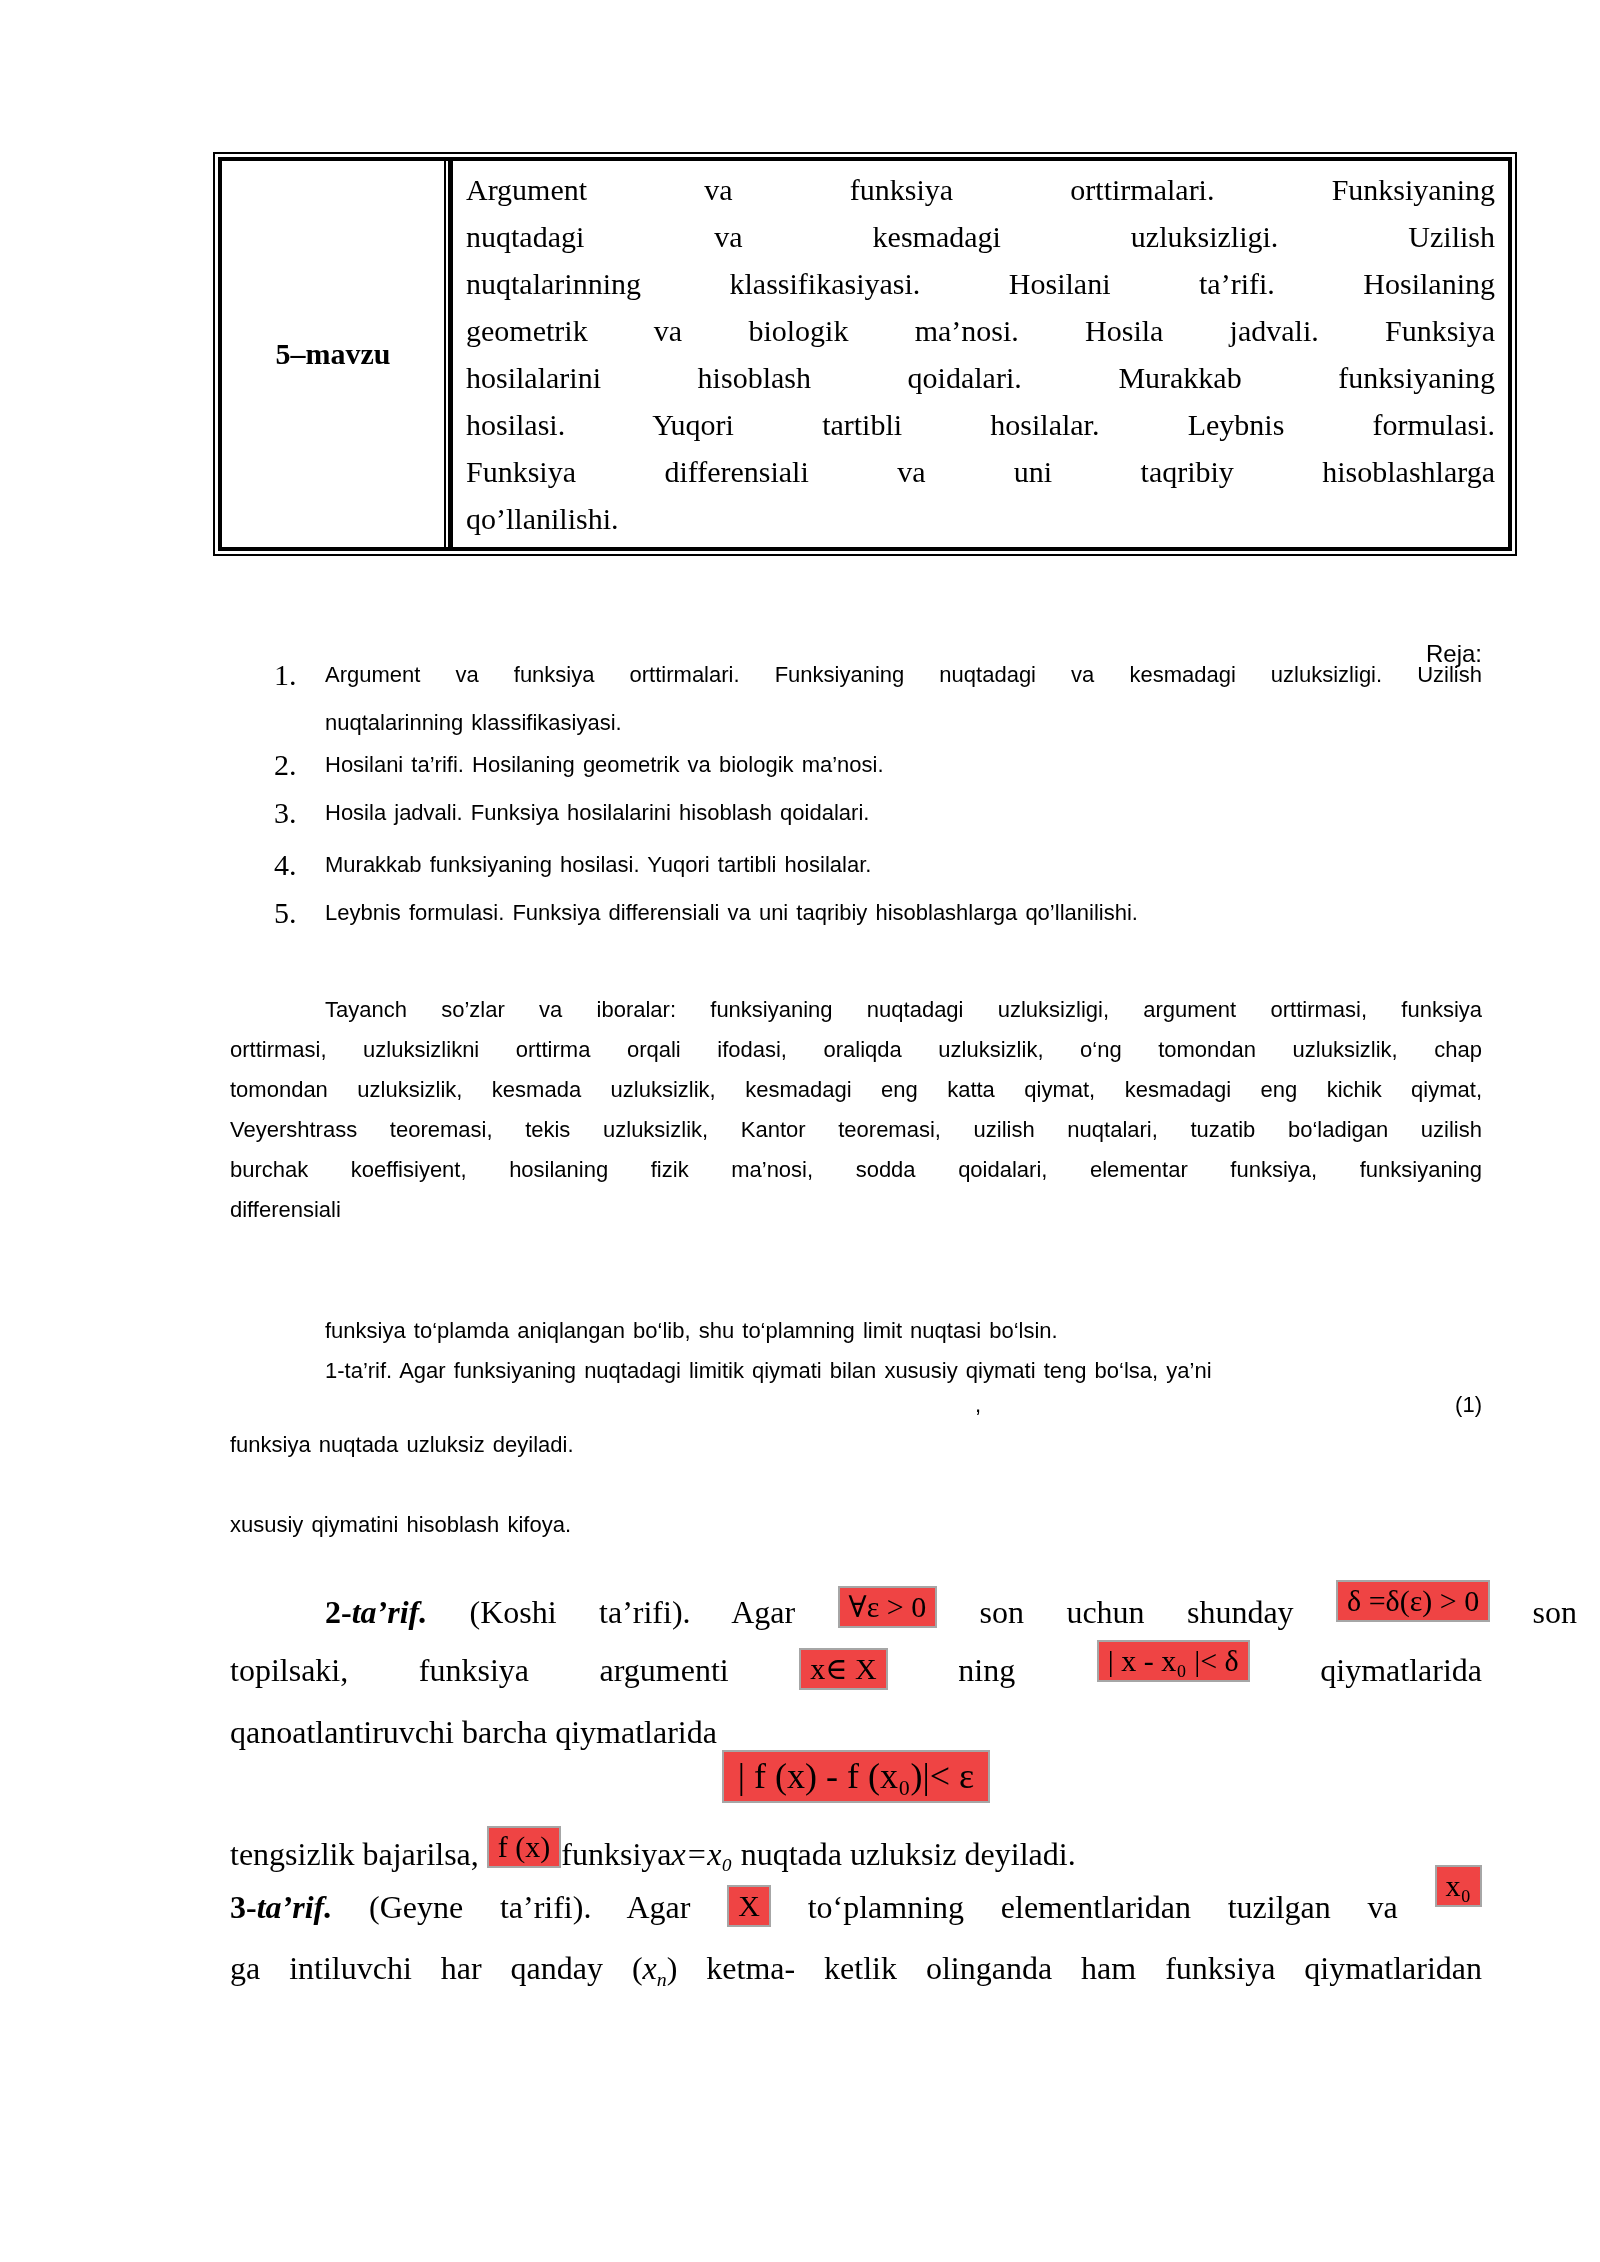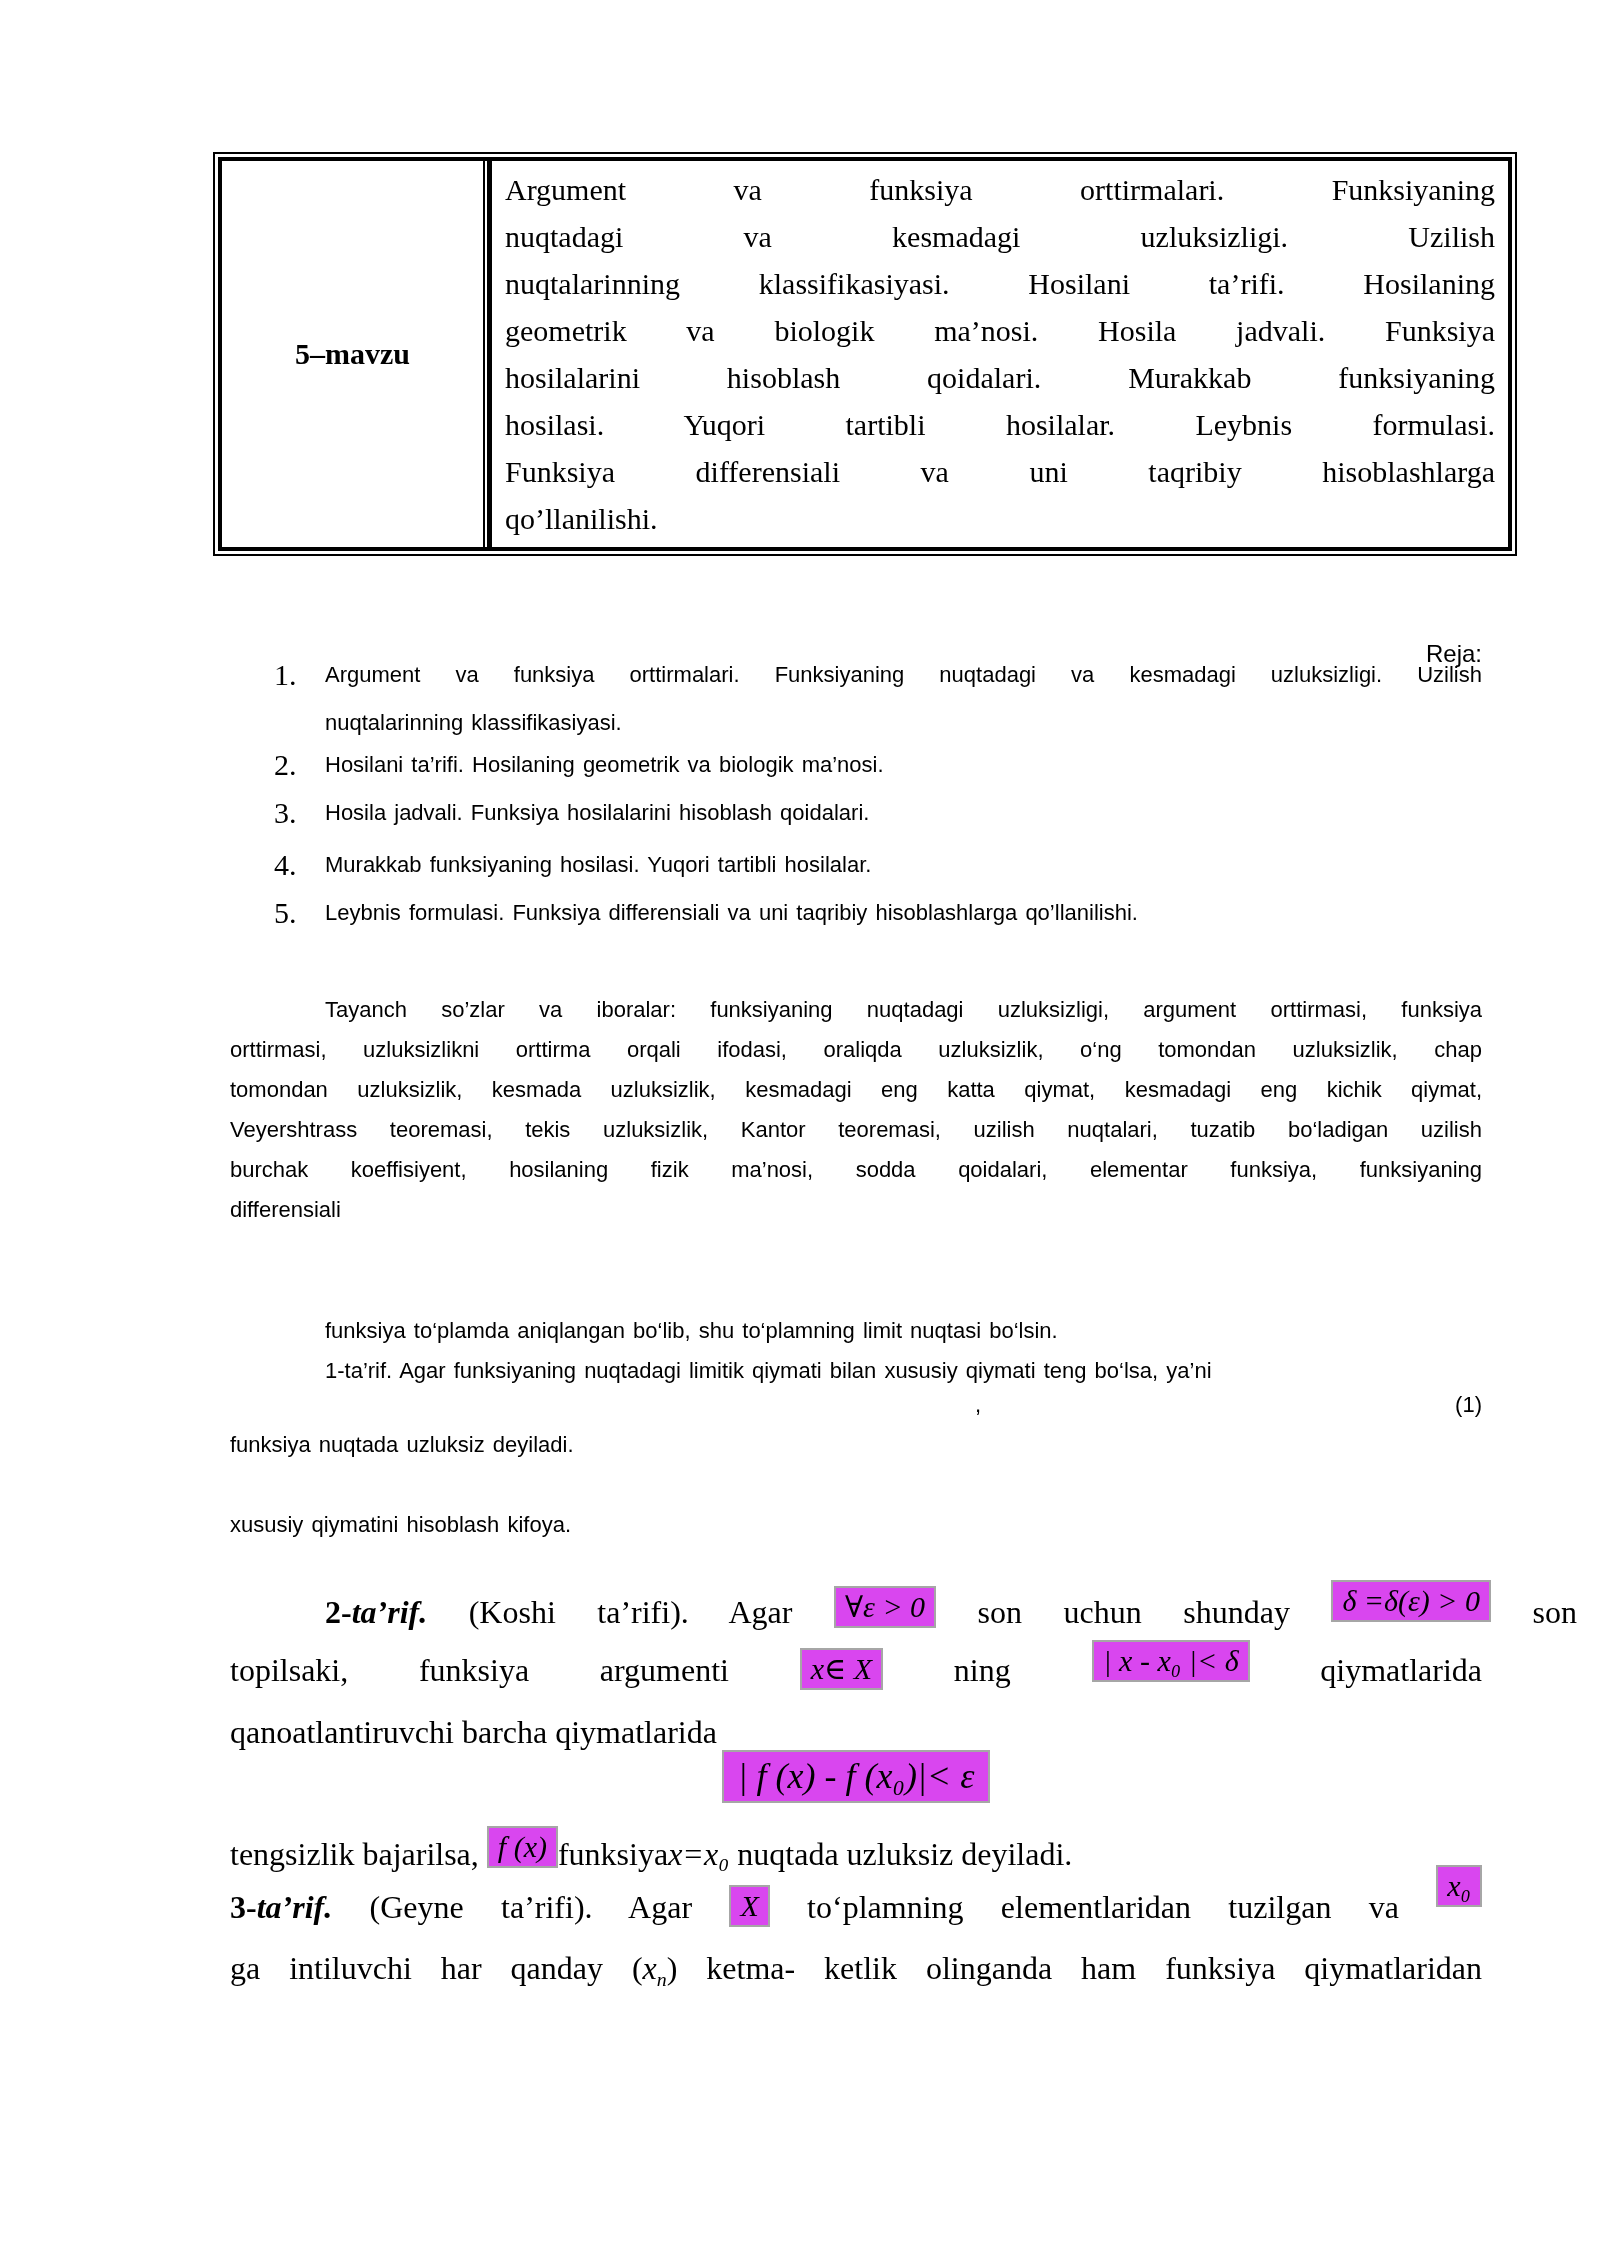--- a/index.html
+++ b/index.html
@@ -10,34 +10,34 @@
   .jlast{text-align:justify;text-align-last:justify;}
   .ind{padding-left:95px;}
   .wsp{word-spacing:2px;}
   .b{font-weight:bold;}
   .bi{font-weight:bold;font-style:italic;}
   .it{font-style:italic;}
   .line{width:1252px;left:230px;}
   
   .table-outer{left:213px;top:152px;width:1304px;height:404px;border:2px solid #000;padding:3px;box-sizing:border-box;}
   .table-inner{width:100%;height:100%;border:4px solid #000;box-sizing:border-box;display:flex;}
-  .cell-topic{width:261px;display:flex;align-items:center;justify-content:center;
+  .cell-topic{width:222px;display:flex;align-items:center;justify-content:center;
     font-family:"Liberation Serif","DejaVu Serif",serif;font-weight:bold;font-size:30px;border-radius:15px;}
   .cell-divider{width:9px;border-left:2px solid #000;border-right:5px solid #000;box-sizing:border-box;}
   .cell-content{flex:1;padding:5px 13px 0 13px;font-family:"Liberation Serif","DejaVu Serif",serif;
     font-weight:normal;font-size:30px;line-height:47px;}
   .tl{text-align:justify;text-align-last:justify;}
   .tl-end{text-align:left;}
   
   .lnum{position:absolute;left:44px;top:1px;font-family:"Liberation Serif","DejaVu Serif",serif;
     font-size:30px;line-height:38px;}
   .ltext{margin-left:95px;}
   
-  .fbox{display:inline-block;border:2px solid #a6a6a6;padding:1px 9px;background:#d946ef;
-    font-family:"Liberation Serif","DejaVu Serif",serif;font-style:italic;font-weight:normal;
+  .fbox{display:inline-block;border:2px solid #a6a6a6;padding:1px 9px;background:#ef4444;
+    font-family:"Liberation Serif","DejaVu Serif",serif;font-weight:normal;
     font-size:30px;line-height:1.2;position:relative;white-space:nowrap;}
   .fbox.big{font-size:36px;padding:3px 14px;}
   .r6{top:-6px;} .r12{top:-12px;} .r2{top:-2px;} .r10{top:-10px;margin-left:11px;} .r8{top:-8px;} .r22{top:-22px;}
   sub{font-size:0.62em;}
   .eqnum{position:absolute;right:0;top:0;}
   .commaspot{position:absolute;left:745px;top:0;}
 </style>
 </head>
 <body>
 

